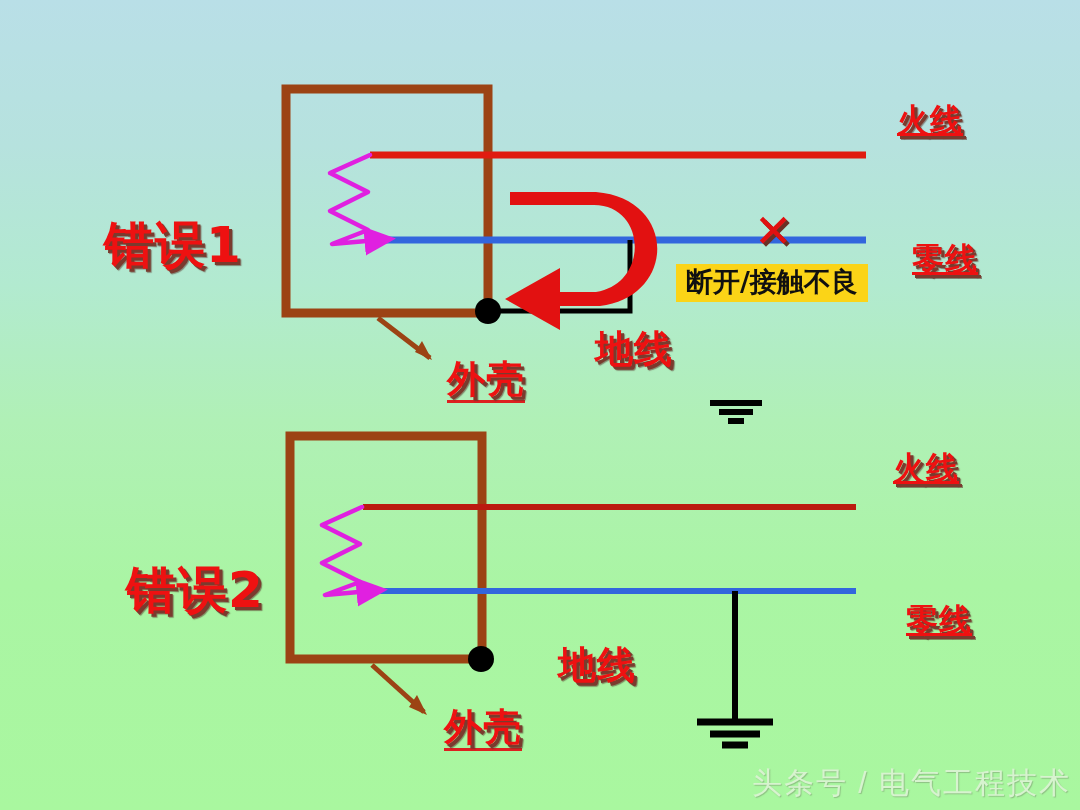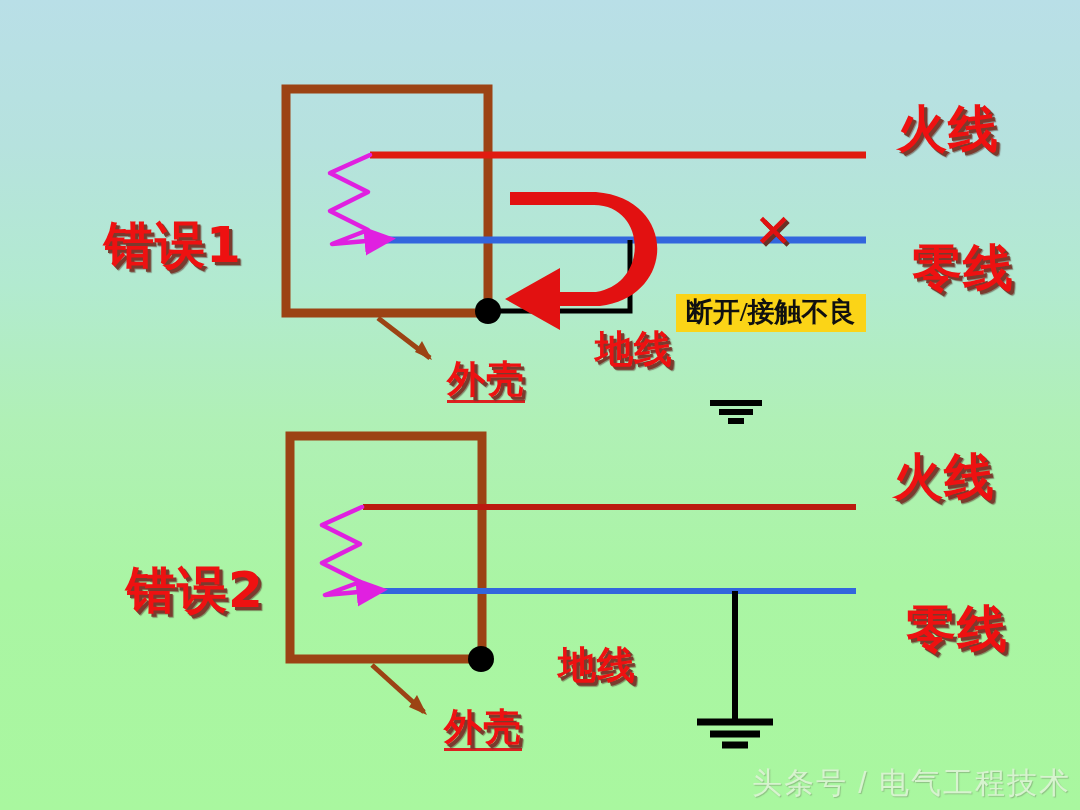--- a/index.html
+++ b/index.html
@@ -32,21 +32,21 @@
     position: absolute;
     color: #ee1111;
     font-weight: bold;
     font-family: "DejaVu Sans", sans-serif;
     white-space: nowrap;
     text-shadow: 3px 3px 0 #7a3b2e, 4px 4px 1px rgba(90,50,40,0.55);
     letter-spacing: 1px;
     line-height: 1;
   }
   .lbl-err       { font-size: 50px; }
-  .lbl-wire      { font-size: 50px; }
+  .lbl-wire      { font-size: 32px; text-decoration: underline; }
   .lbl-ground    { font-size: 38px; text-align: center; }
   .lbl-case {
     font-size: 38px;
     border-bottom: 3px solid #dd2020;
     padding-bottom: 2px;
   }
   
   .warn-chip {
     position: absolute;
     background: #fbd417;
@@ -151,21 +151,21 @@
   <div class="cjk-red lbl-err" style="left:104px; top:220px;text-align:center;">错误1</div>
 
   <div class="cjk-red lbl-wire" style="left:897px; top:104px;">火线</div>
 
   <div class="cjk-red lbl-wire" style="left:912px; top:243px;">零线</div>
 
   <div class="cjk-red lbl-ground" style="left:595px; top:330px;">地线</div>
 
   <div class="cjk-red lbl-case" style="left:447px; top:360px;">外壳</div>
 
-  <div class="warn-chip" style="left:676px; top:294px;font-family:Liberation Serif, serif;">断开/接触不良</div>
+  <div class="warn-chip" style="left:676px; top:264px;">断开/接触不良</div>
 
   <div style="position:absolute; left:754px; top:208px; font-size:46px;
               font-weight:bold; color:#e01010; line-height:1;
               text-shadow:3px 3px 0 #6b3024;
               font-family:'DejaVu Sans', sans-serif;">✕</div>
 
   <div class="cjk-red lbl-err" style="left:106px; top:565px;margin-left:20px;">错误2</div>
 
   <div class="cjk-red lbl-wire" style="left:893px; top:452px;">火线</div>
 

